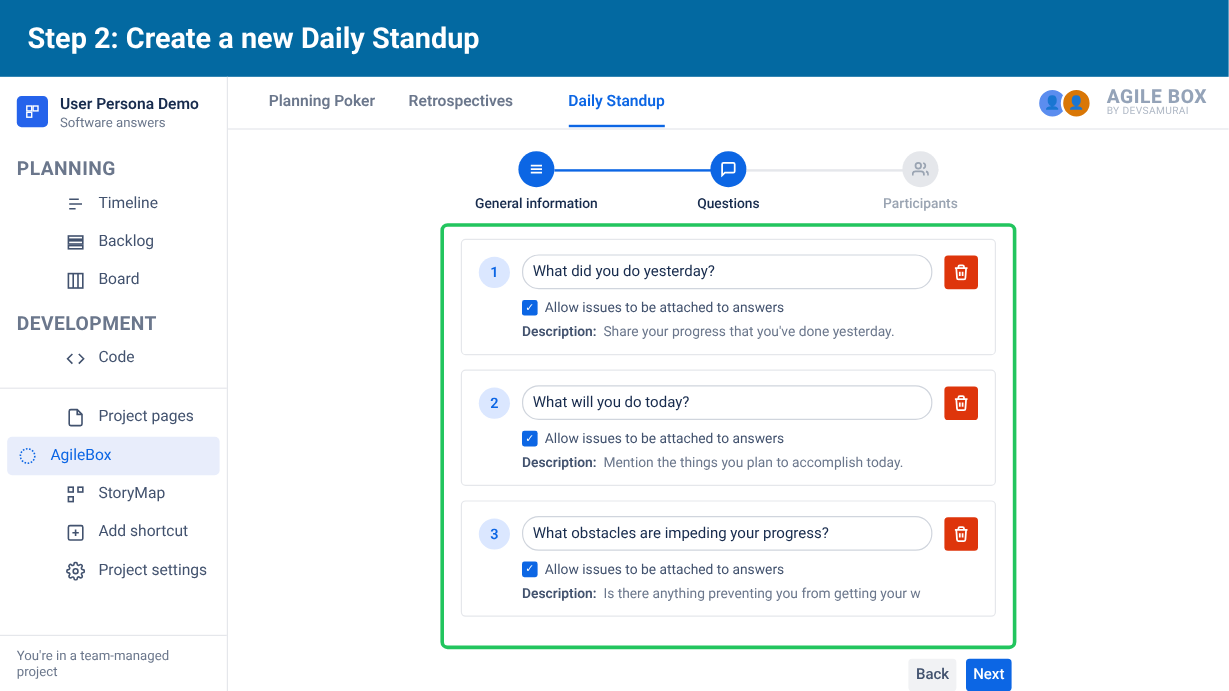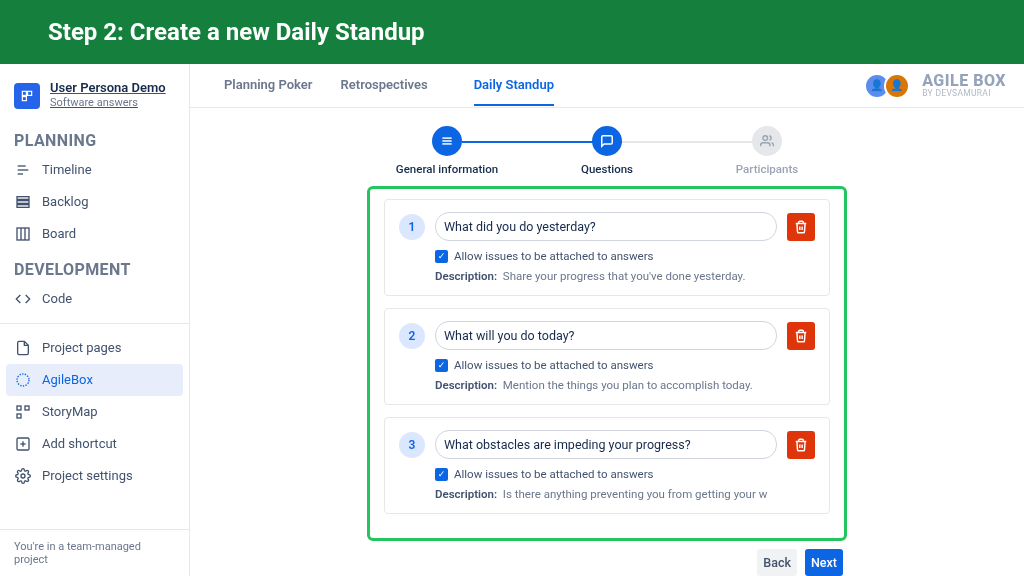--- a/index.html
+++ b/index.html
@@ -1,31 +1,31 @@
 <!DOCTYPE html>
 <html><head>
 <meta charset="utf-8">
 <style>
 * { margin: 0; padding: 0; box-sizing: border-box; font-family: -apple-system, BlinkMacSystemFont, "Segoe UI", Roboto, sans-serif; }
 body { width: 1024px; height: 576px; overflow: hidden; background: #fff; }
 
-.banner { background: #15803d; color: #fff; padding: 18px 48px; font-family: Georgia, "Times New Roman", serif; }
+.banner { background: #0369a1; color: #fff; padding: 18px 23px; font-family: Georgia, "Times New Roman", serif; }
 .banner h1 { font-size: 24px; font-weight: 700; }
 
 .app { display: flex; height: calc(576px - 64px); }
 
 
 .sidebar { width: 190px; border-right: 1px solid #e5e7eb; display: flex; flex-direction: column; font-size: 13px; color: #42526e; padding-top: 10px; }
-.project-header { display: flex; align-items: flex-end; gap: 10px; padding: 6px 14px 12px; text-decoration: underline; }
+.project-header { display: flex; align-items: flex-start; gap: 10px; padding: 6px 14px 12px; }
 .project-icon { width: 26px; height: 26px; background: #2563eb; border-radius: 4px; display: flex; align-items: center; justify-content: center; color: #fff; font-size: 13px; }
 .project-title { font-size: 13px; font-weight: 600; color: #172b4d; line-height: 1.2; }
 .project-sub { font-size: 11px; color: #6b778c; }
 
 .section-label { font-size: 16px; font-weight: 700; color: #6b778c; letter-spacing: 0.4px; padding: 10px 14px 4px; }
-.nav-item { display: flex; align-items: center; gap: 10px; padding: 7px 14px; cursor: pointer; color: #42526e; }
+.nav-item { display: flex; align-items: center; gap: 10px; padding: 7px 14px; cursor: pointer; color: #42526e; margin-left: 40px; }
 .nav-item.active { background: #e8edfb; color: #0c66e4; border-radius: 4px; margin: 0 6px; padding: 7px 8px; }
 .nav-icon { width: 18px; height: 18px; display: flex; align-items: center; justify-content: center; flex-shrink: 0; }
 .sidebar-divider { height: 1px; background: #e5e7eb; margin: 8px 0; }
 .sidebar-footer { margin-top: auto; font-size: 11px; color: #6b778c; padding: 10px 14px; border-top: 1px solid #e5e7eb; }
 
 
 .main { flex: 1; display: flex; flex-direction: column; min-width: 0; }
 .topbar { display: flex; align-items: center; padding: 0 18px; border-bottom: 1px solid #e5e7eb; height: 44px; }
 .tabs { display: flex; gap: 28px; margin-left: 16px; }
 .tab { font-size: 13px; font-weight: 600; color: #6b778c; padding: 12px 0; cursor: pointer; border-bottom: 2px solid transparent; }

